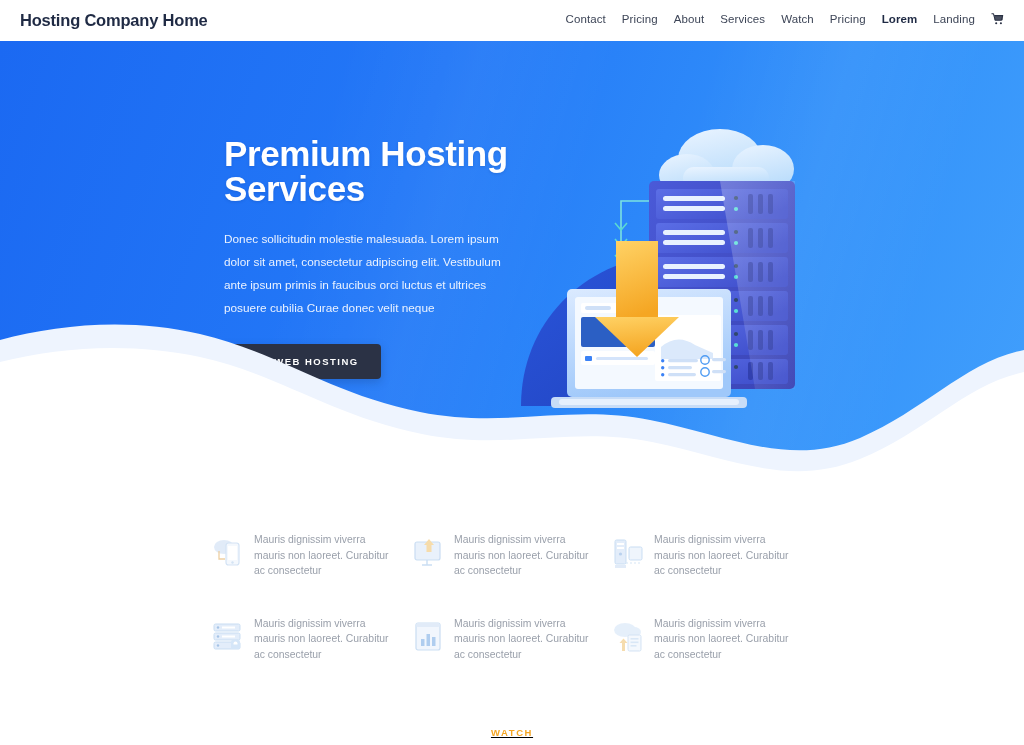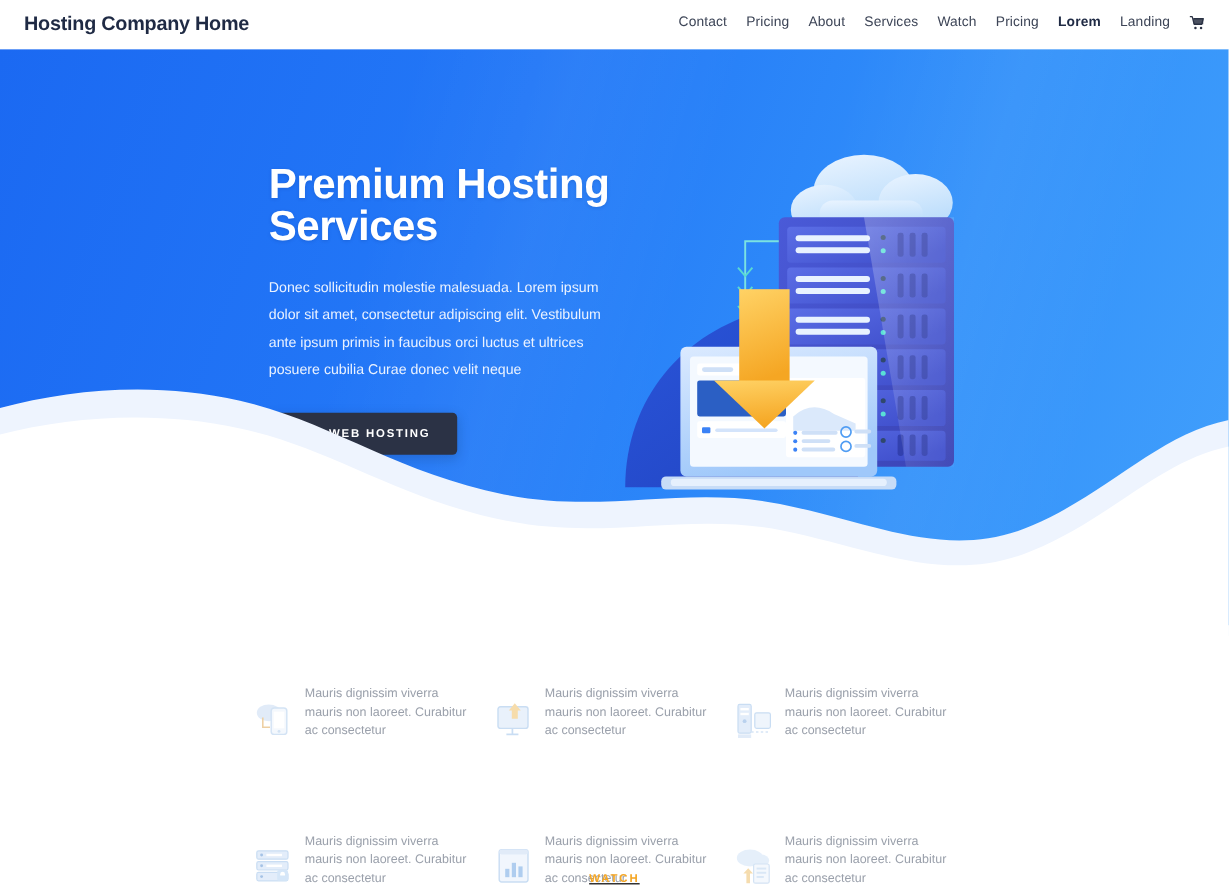--- a/index.html
+++ b/index.html
@@ -167,23 +167,22 @@
   .feature-grid {
     margin: 0 auto;
     width: 600px;
     display: grid;
     grid-template-columns: repeat(3, 200px);
     grid-row-gap: 33px;
   }
 
   .feature {
     display: flex;
-    align-items: flex-end;
+    align-items: center;
     gap: 8px;
-    margin-top: 39px;
   }
 
   .feature-icon {
     flex: 0 0 auto;
     width: 34px;
     height: 36px;
     opacity: 0.62;
   }
   .feature-icon svg { display:block; width:34px; height:36px; }
 

